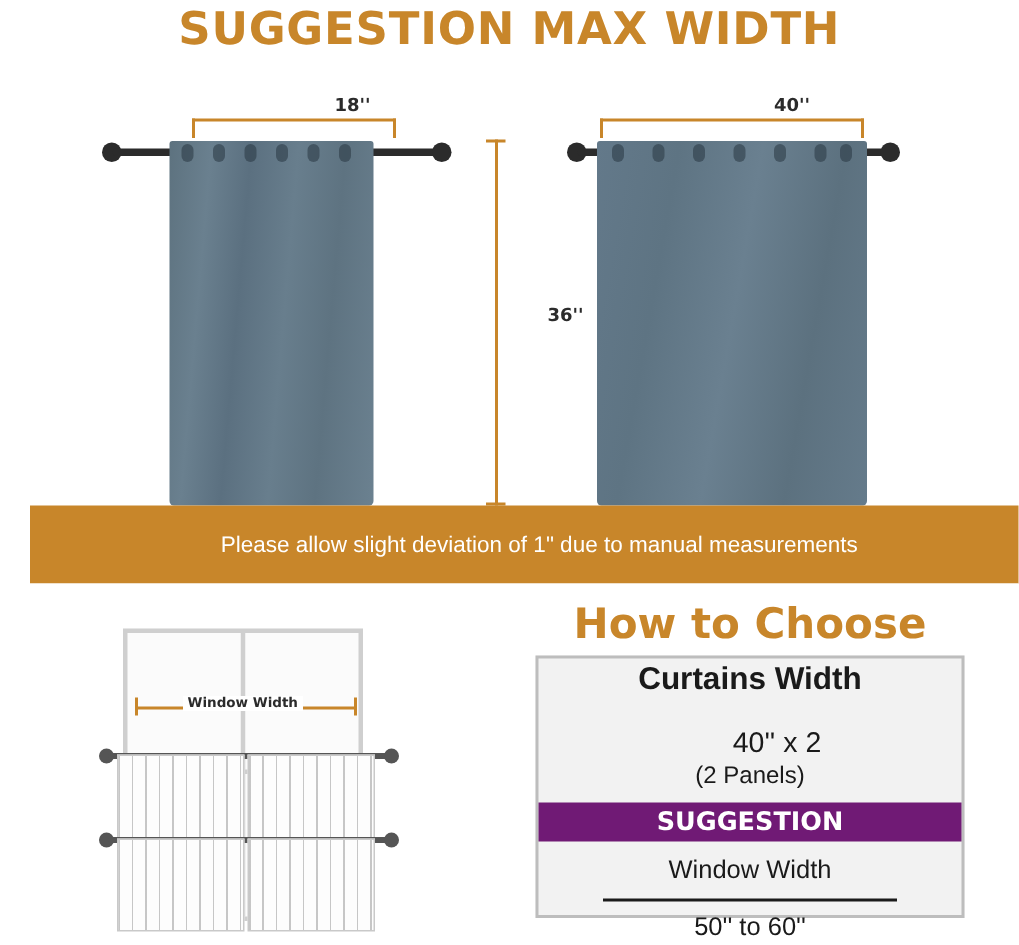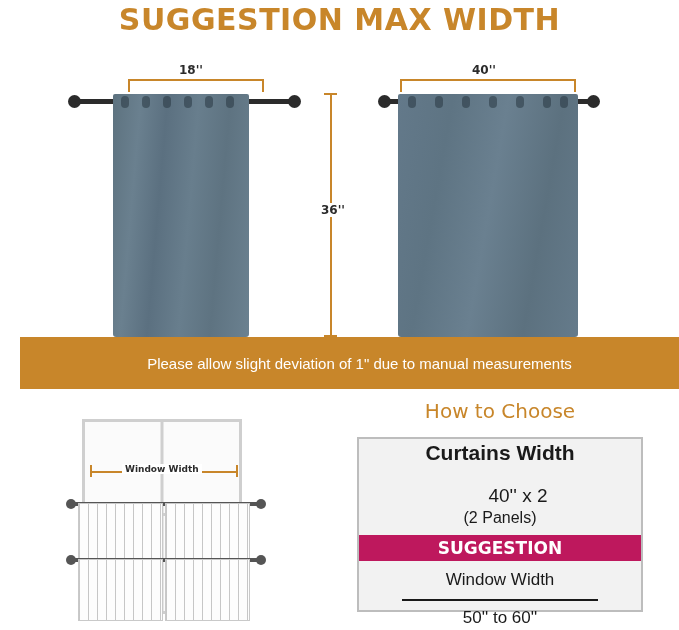--- a/index.html
+++ b/index.html
@@ -102,20 +102,21 @@
     background: #c8862a;
   }
   .meas-label {
     position: absolute;
     color: #2b2b2b;
     font-size: 12px;
     font-weight: bold;
     font-family: "DejaVu Sans", sans-serif;
     background: #ffffff;
     padding: 0 4px;
+    margin-left: 44px;
   }
   .guide-v {
     position: absolute;
     width: 2px;
     background: #c8862a;
   }
 
   
   .banner {
     position: absolute;
@@ -212,22 +213,22 @@
     font-family: "DejaVu Sans", sans-serif;
   }
 
   
   .howto-title {
     position: absolute;
     left: 350px;
     top: 10px;
     width: 300px;
     text-align: center;
-    font-size: 20px;
-    font-weight: normal;
+    font-size: 28px;
+    font-weight: bold;
     color: #c8862a;
     font-family: "DejaVu Sans", sans-serif;
   }
   .card {
     position: absolute;
     left: 357px;
     top: 48px;
     width: 286px;
     height: 175px;
     background: #f2f2f2;
@@ -249,21 +250,21 @@
     font-size: 19px;
     margin-top: 20px;
     padding-left: 18px;
   }
   .card-width-sub {
     font-size: 16px;
     margin-top: 2px;
   }
   .card-suggestion {
     margin-top: 8px;
-    background: #be185d;
+    background: #701a75;
     color: #ffffff;
     font-size: 17px;
     font-weight: bold;
     padding: 3px 0;
     text-align: center;
     font-family: "DejaVu Sans", sans-serif;
   }
   .card-window {
     font-size: 17px;
     margin-top: 9px;

